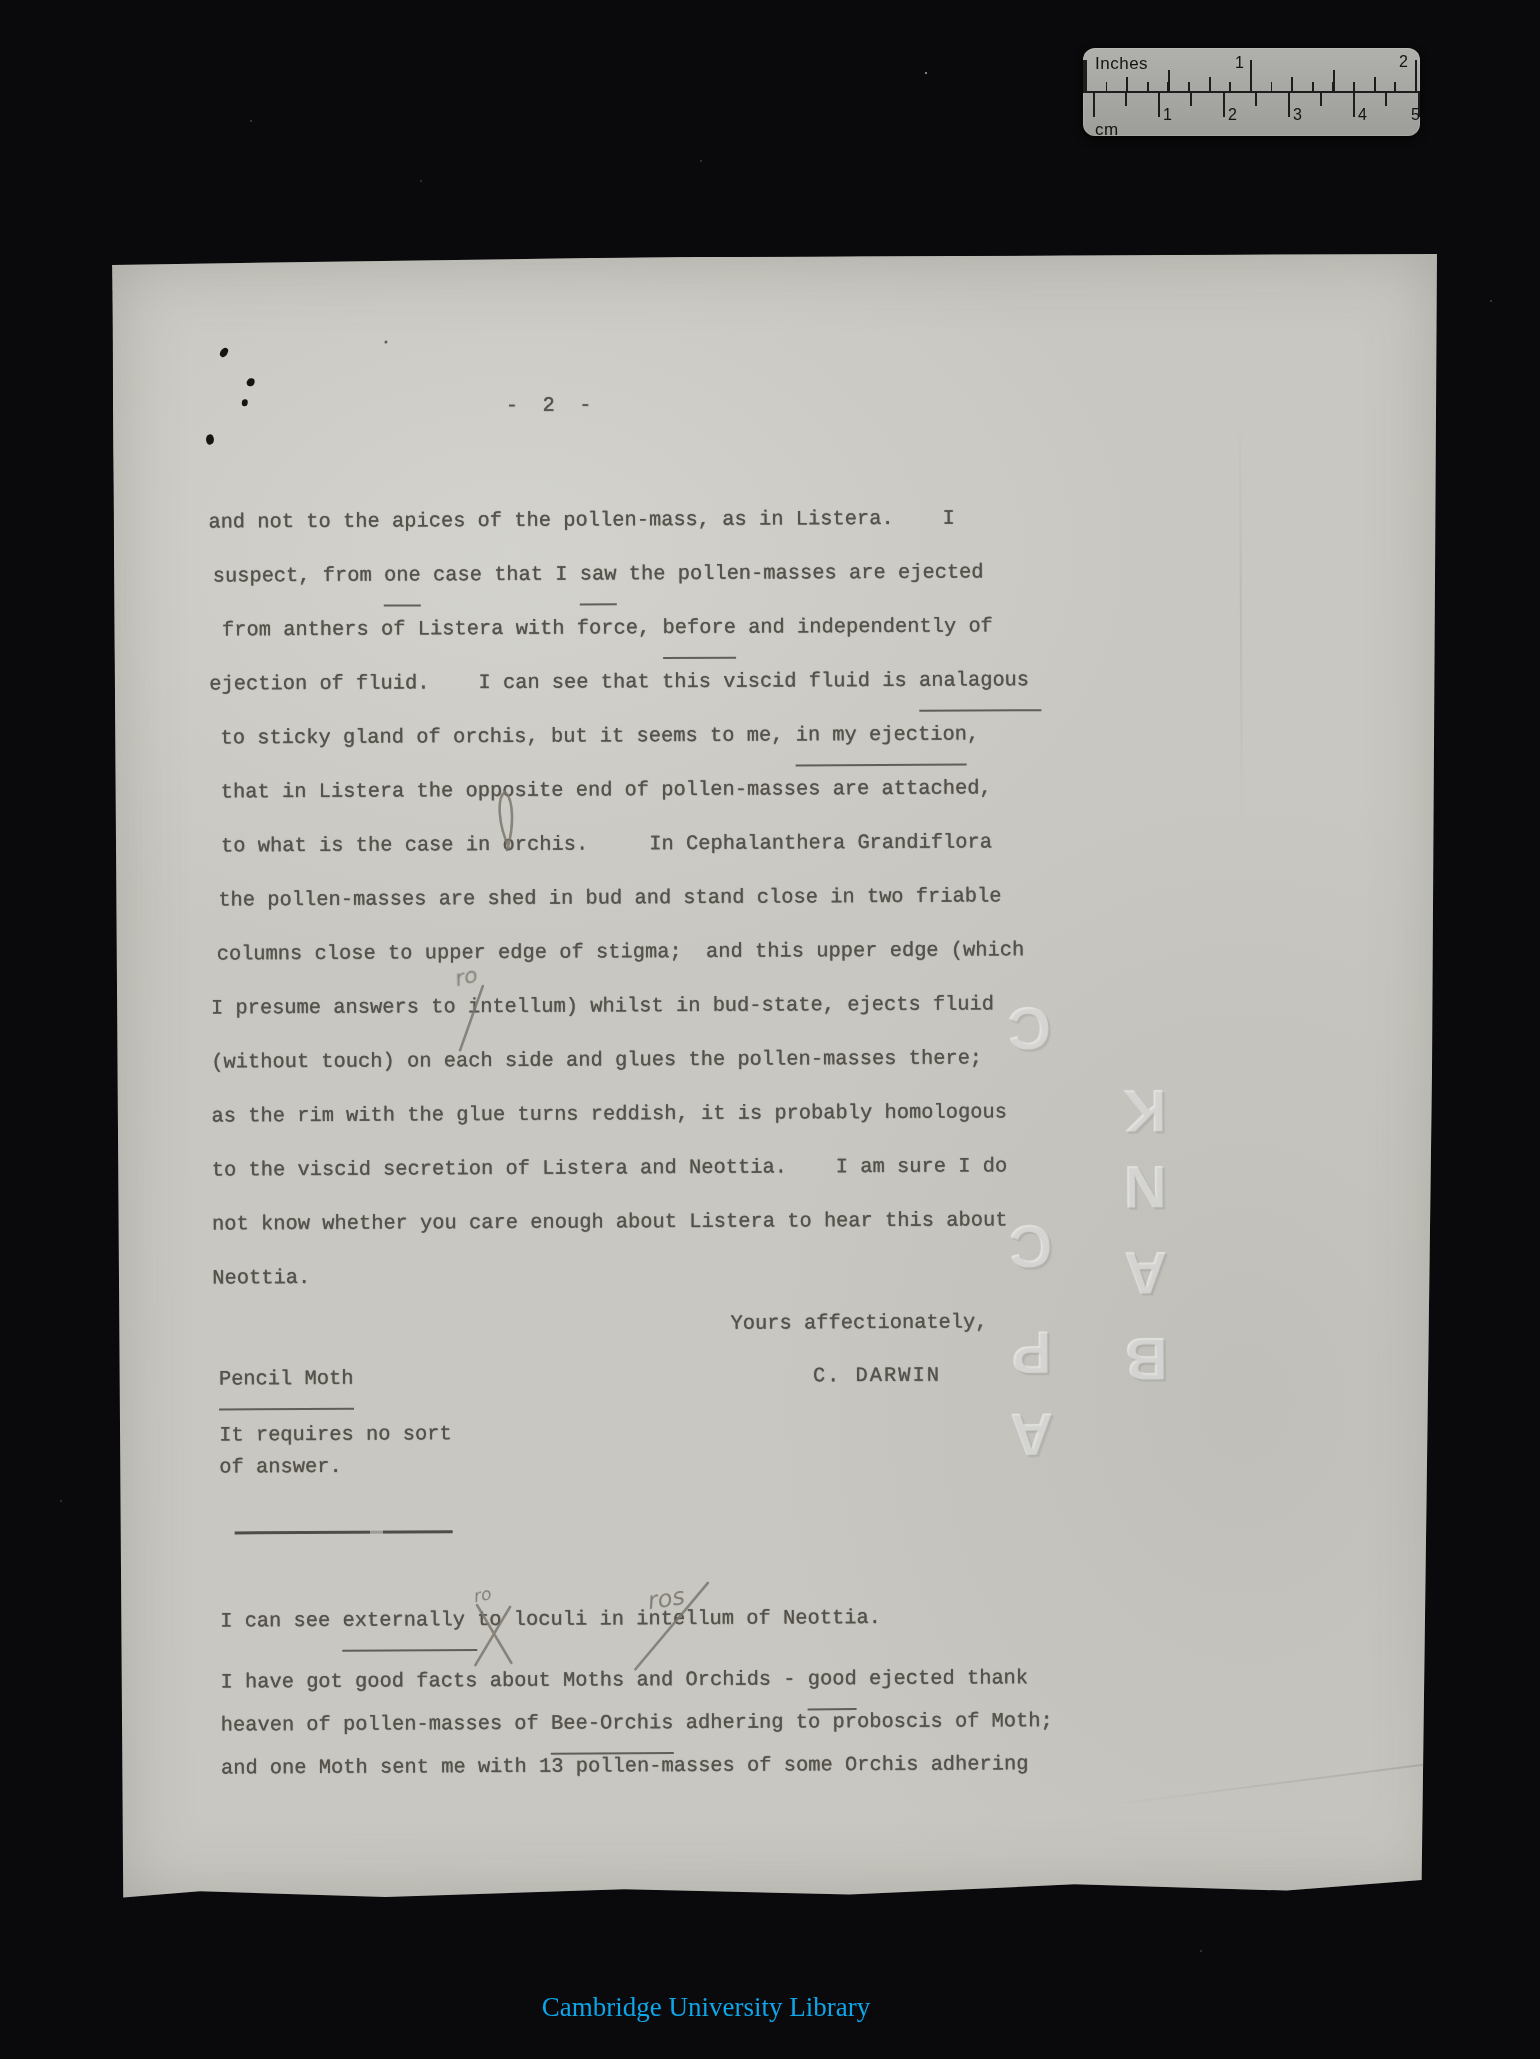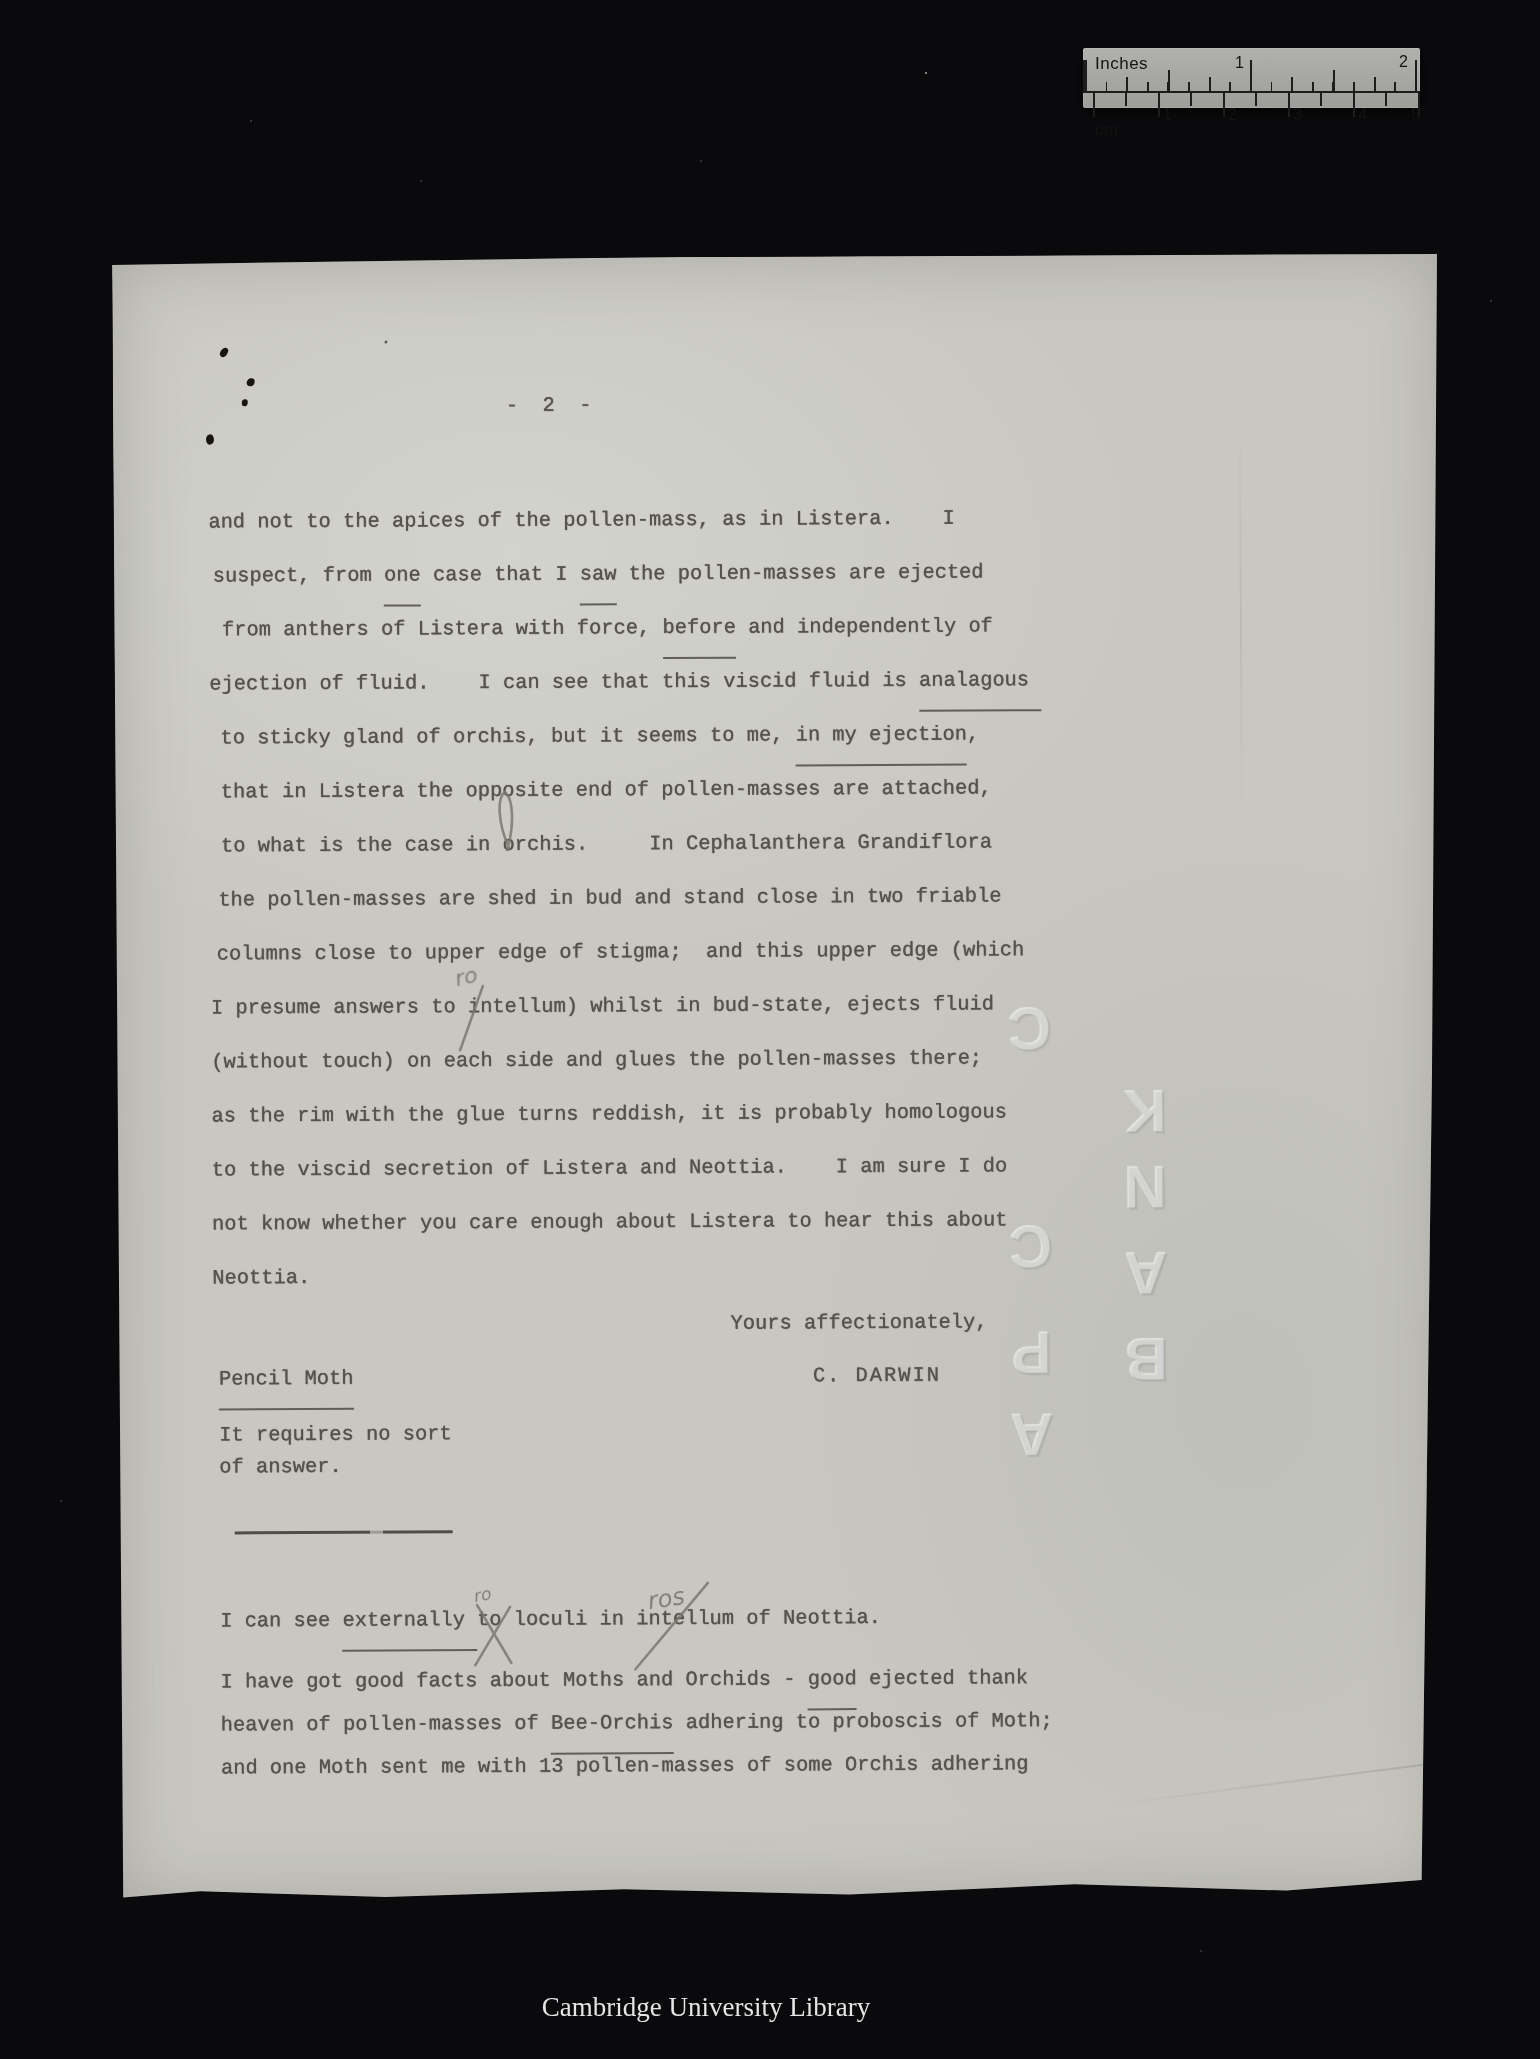--- a/index.html
+++ b/index.html
@@ -10,23 +10,23 @@
   }
   
   .specks{position:absolute;left:925px;top:72px;width:2px;height:2px;border-radius:50%;
     background:rgba(215,210,190,.8);
     box-shadow: -675px 48px 0 rgba(180,180,170,.35), -505px 108px 0 rgba(180,180,170,.3),
       565px 228px 0 rgba(180,180,170,.35), -225px 88px 0 rgba(180,180,170,.3),
       455px 928px 0 rgba(180,180,170,.25), -865px 1428px 0 rgba(180,180,170,.3),
       275px 1878px 0 rgba(180,180,170,.3), 95px 398px 0 rgba(180,180,170,.25);}
 
   
-  .ruler{position:absolute;left:1083px;top:48px;width:337px;height:60px;
+  .ruler{position:absolute;left:1083px;top:48px;width:337px;height:88px;
     background:linear-gradient(180deg,#b0b0ac,#a5a5a1 60%,#9d9d99);
-    border-radius:2px;box-shadow:0 3px 8px rgba(0,0,0,.7), inset 0 0 0 1px rgba(255,255,255,.12);}
+    border-radius:12px;box-shadow:0 3px 8px rgba(0,0,0,.7), inset 0 0 0 1px rgba(255,255,255,.12);}
   .ruler .centerline{position:absolute;left:0;top:43px;width:100%;height:2px;background:#1d1d1d;}
   .ruler .ticks-in{position:absolute;left:0;top:12px;width:100%;height:31px;
     border-left:2px solid #1d1d1d;
     background-image:
       repeating-linear-gradient(90deg,#1d1d1d 0 2.4px,transparent 2.4px 165px),
       repeating-linear-gradient(90deg,#1d1d1d 0 2px,transparent 2px 82.5px),
       repeating-linear-gradient(90deg,#1d1d1d 0 2px,transparent 2px 41.25px),
       repeating-linear-gradient(90deg,#1d1d1d 0 1.7px,transparent 1.7px 20.62px);
     background-size:100% 31px,100% 21px,100% 14px,100% 9px;
     background-position:0 bottom,0 bottom,0 bottom,0 bottom;
@@ -105,21 +105,21 @@
   .wm-left span:nth-child(4){margin-top:24px;}
   .wm-right{left:1008px;top:828px;}
   .wm-right span:nth-child(2){margin-top:18px;}
   .wm-right span:nth-child(3){margin-top:28px;}
   .wm-right span:nth-child(4){margin-top:28px;}
 
   .pencil-svg{position:absolute;left:0;top:0;width:1325px;height:1640px;pointer-events:none;}
 
   
   .footer-caption{position:absolute;left:0;top:1992px;width:1412px;text-align:center;
-    font-family:"Liberation Serif",serif;color:#e5e5e5;}
+    font-family:"Liberation Serif",serif;color:#0ea5e9;}
   .footer-line1{font-size:27px;line-height:31px;}
   .footer-line2{font-size:29px;line-height:32px;}
 </style>
 </head>
 <body>
 
 <div class="specks"></div>
 
 <div class="ruler">
   <div class="ticks-in"></div>

